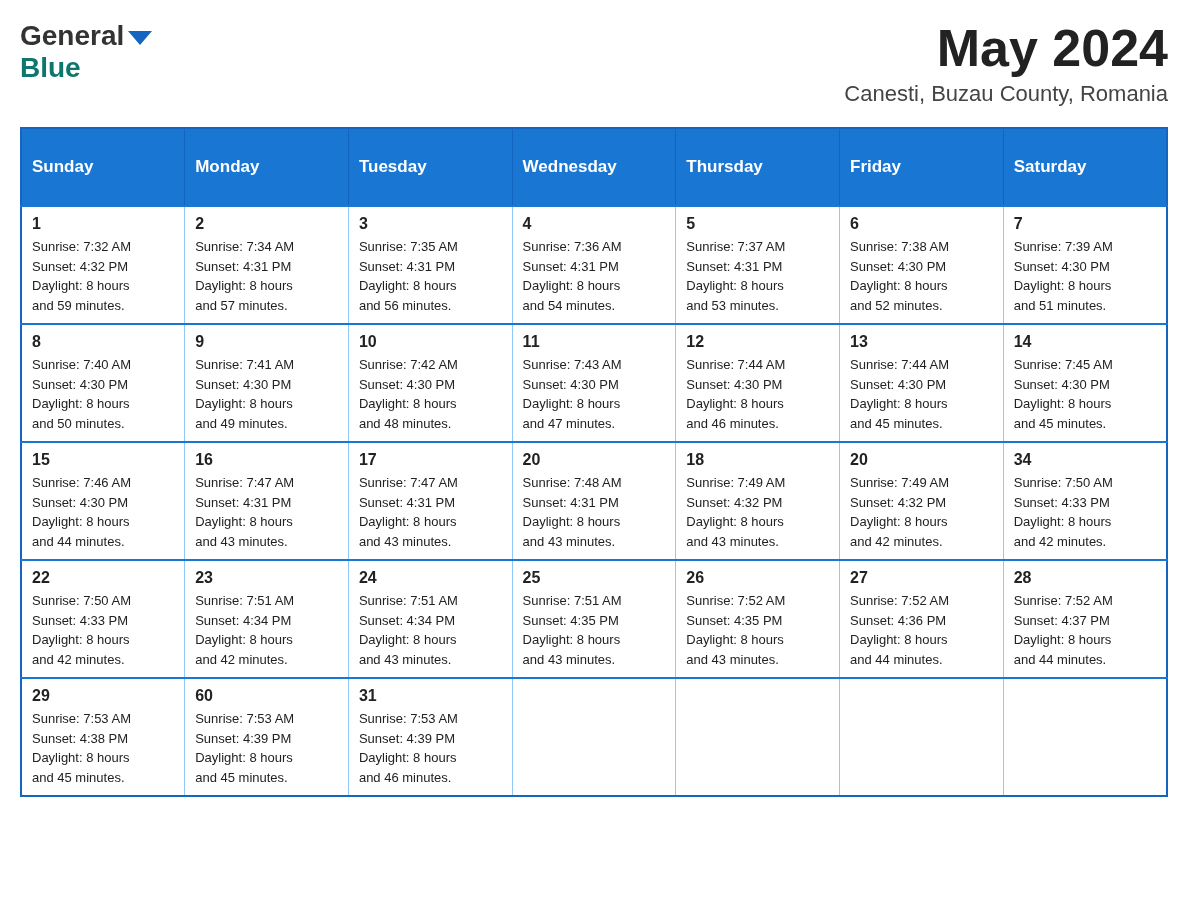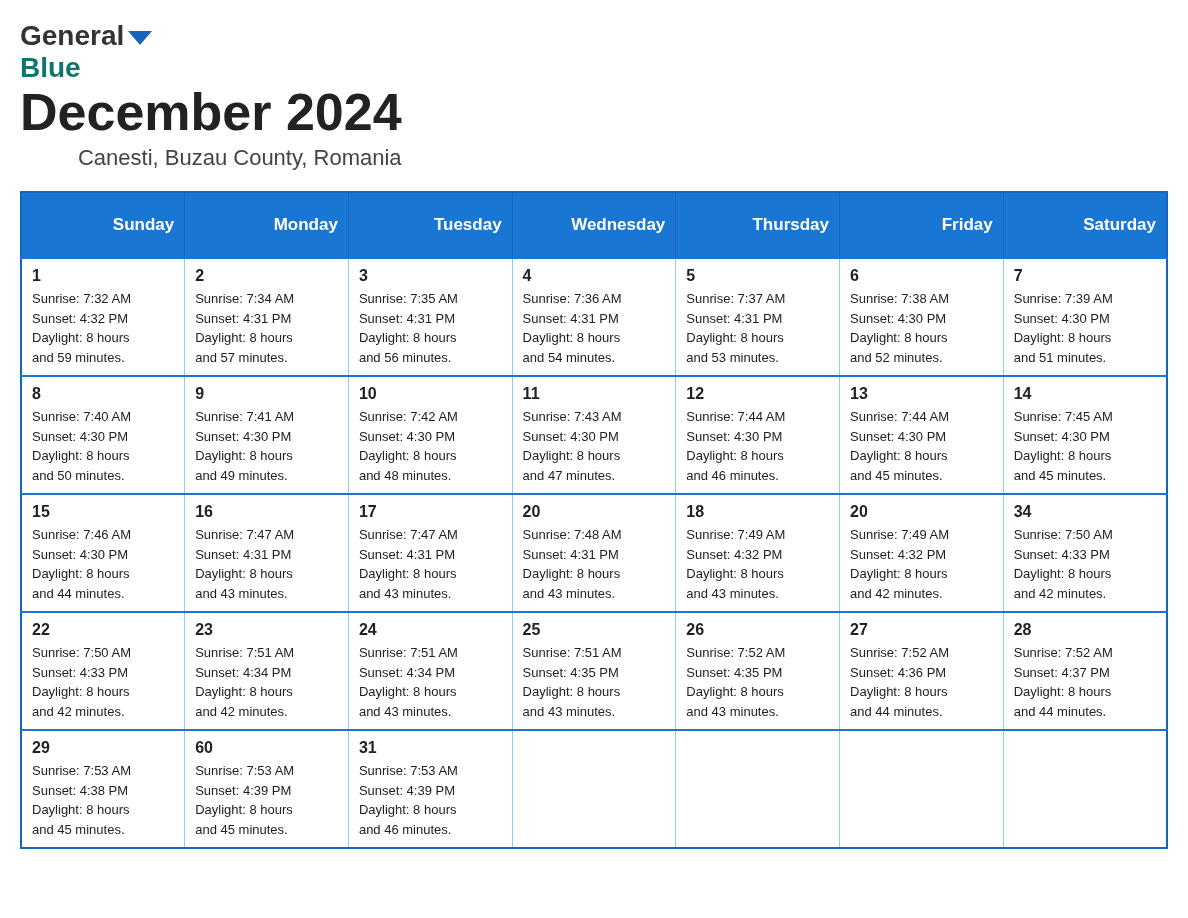--- a/index.html
+++ b/index.html
@@ -8,21 +8,20 @@
       background: #fff;
       padding: 20px;
       width: 1188px;
       min-height: 918px;
     }
     .header {
       display: flex;
       justify-content: space-between;
       align-items: flex-start;
       margin-bottom: 20px;
-      flex-direction: column;
     }
     .logo {
       display: flex;
       flex-direction: column;
       align-items: flex-start;
     }
     .logo-general {
       font-size: 28px;
       font-weight: bold;
       color: #333;
@@ -62,22 +61,22 @@
     .calendar {
       width: 100%;
       border-collapse: collapse;
       border: 2px solid #1565c0;
     }
     .calendar th {
       background-color: #1976d2;
       color: #fff;
       font-size: 17px;
       font-weight: bold;
-      padding: 22px 10px;
-      text-align: right;
+      padding: 28px 10px;
+      text-align: left;
       border: 1px solid #1565c0;
     }
     .calendar td {
       vertical-align: top;
       padding: 8px 10px;
       border: 1px solid #90caf9;
       width: 14.28%;
       min-height: 110px;
       font-size: 13px;
       color: #222;
@@ -106,21 +105,21 @@
 
 <div class="header">
   <div class="logo">
     <div class="logo-general">
       <span>General</span>
       <span class="logo-arrow"></span>
     </div>
     <div class="logo-blue">Blue</div>
   </div>
   <div class="title-block">
-    <div class="month-title">December 2024</div>
+    <div class="month-title">May 2024</div>
     <div class="location-title">Canesti, Buzau County, Romania</div>
   </div>
 </div>
 
 <table class="calendar" id="calendar-table">
   <thead>
     <tr id="header-row">
         <th>Sunday</th>
         <th>Monday</th>
         <th>Tuesday</th>

